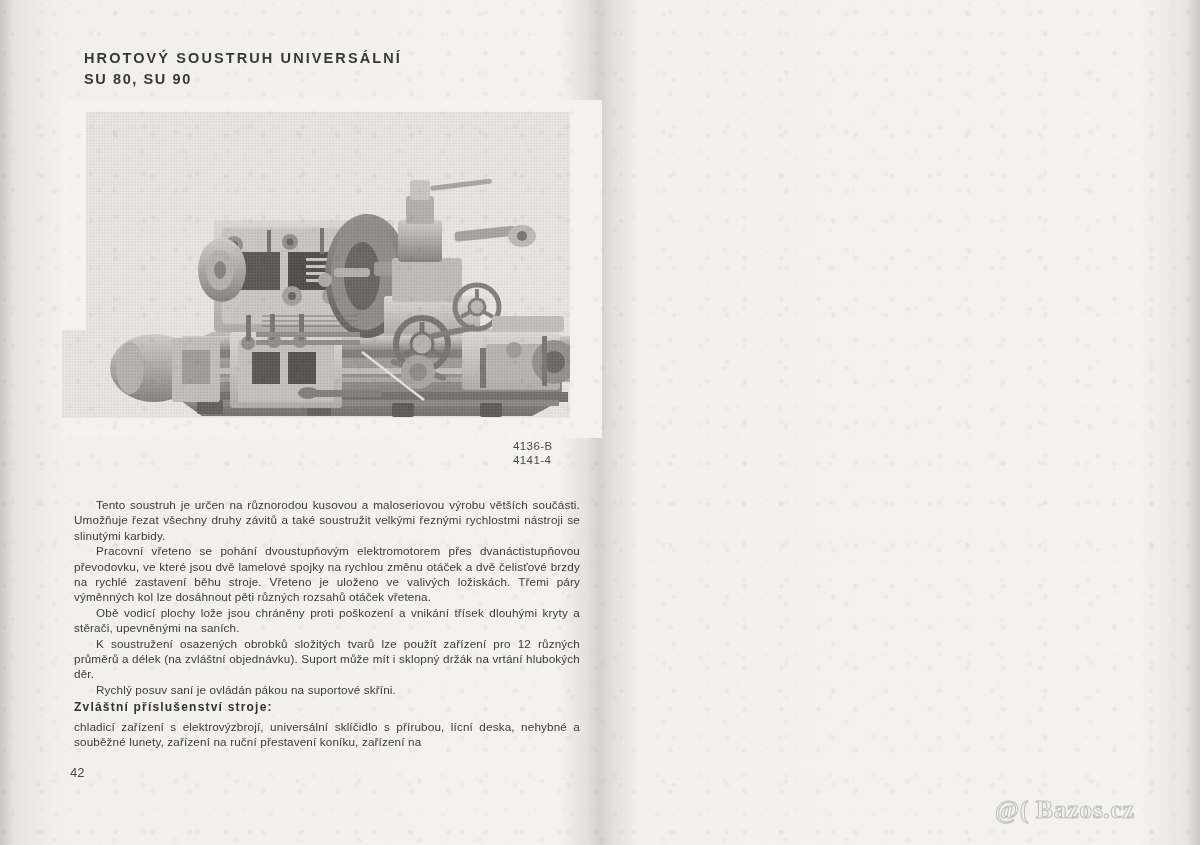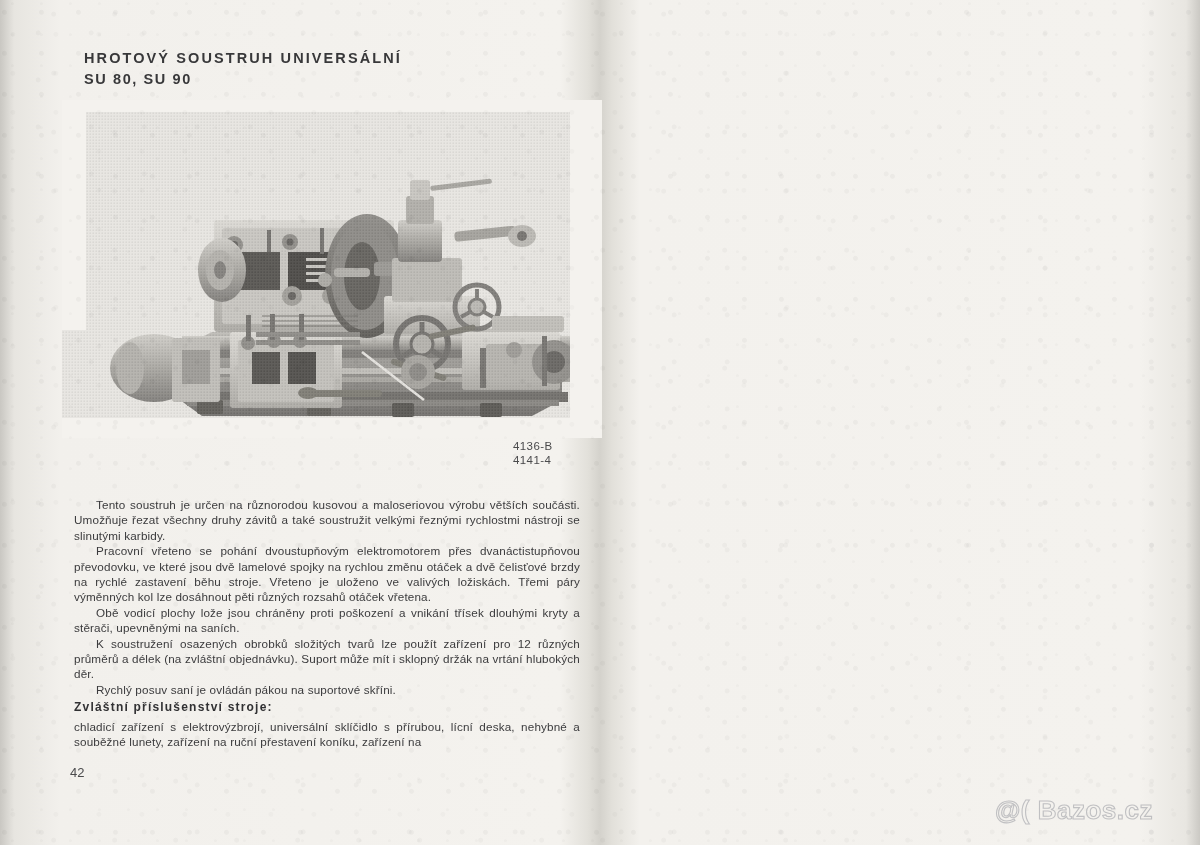--- a/index.html
+++ b/index.html
@@ -81,21 +81,21 @@
   }
   .pageno-l{position:absolute;left:70px;top:765px;font-size:13px;color:#4a4a4c;}
 
   
   .wm{
     position:absolute;left:995px;top:795px;
     font-size:26px;letter-spacing:.5px;
     color:rgba(255,255,255,0);
     -webkit-text-stroke:1.1px rgba(150,152,158,.55);
     font-weight:700;
-    font-family:Liberation Sans, sans-serif;
+    font-family:Liberation Serif, serif;
     white-space:nowrap;
   }
 </style>
 </head>
 <body>
 
 <div id="spread">
 
   <div class="page left">
 

